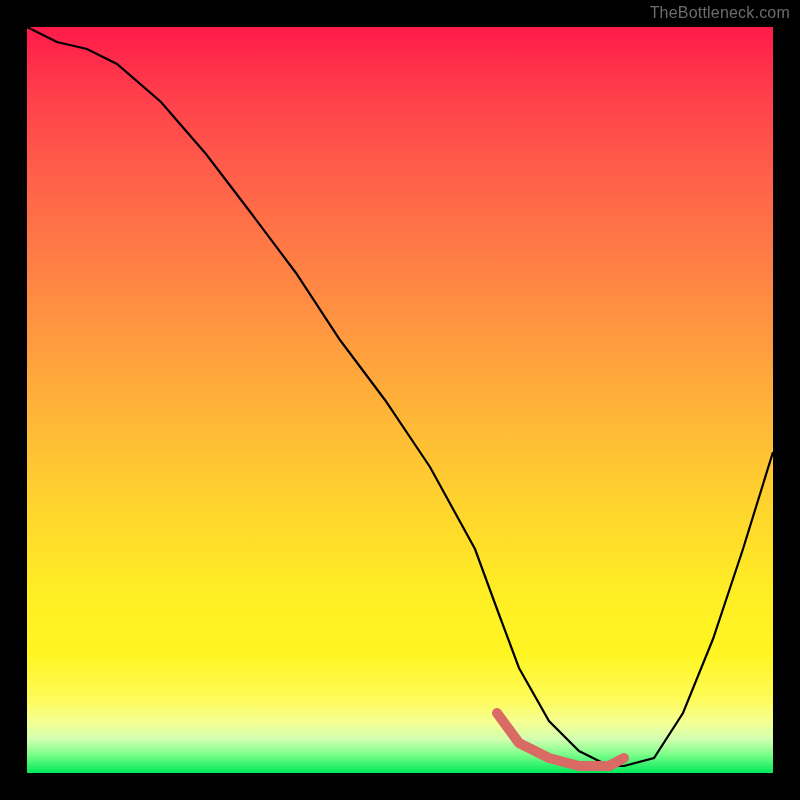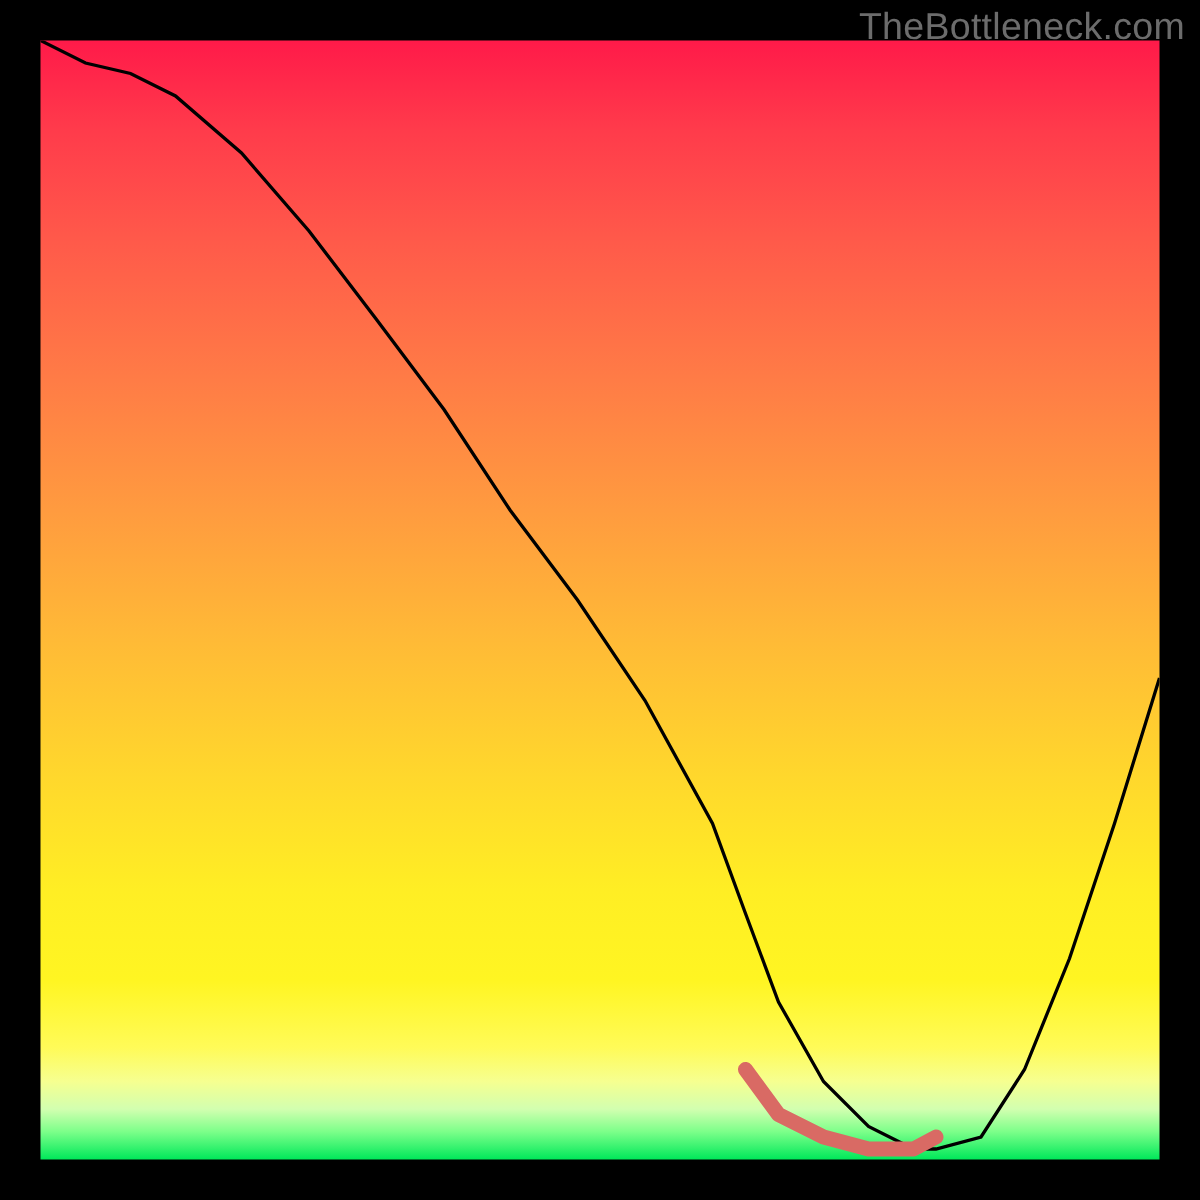--- a/index.html
+++ b/index.html
@@ -40,21 +40,21 @@
       #d2ffb0 95.5%,
       #7dff8a 97.5%,
       #00e85a 100%
     );
   }
   .watermark {
     position: absolute;
     top: 4px;
     right: 10px;
     color: #6c6c6c;
-    font-size: 25px;
+    font-size: 16px;
     font-weight: 500;
     letter-spacing: 0.2px;
     font-family: Arial, Helvetica, sans-serif;
   }
   svg.curve {
     position: absolute;
     left: 0;
     top: 0;
   }
 </style>

